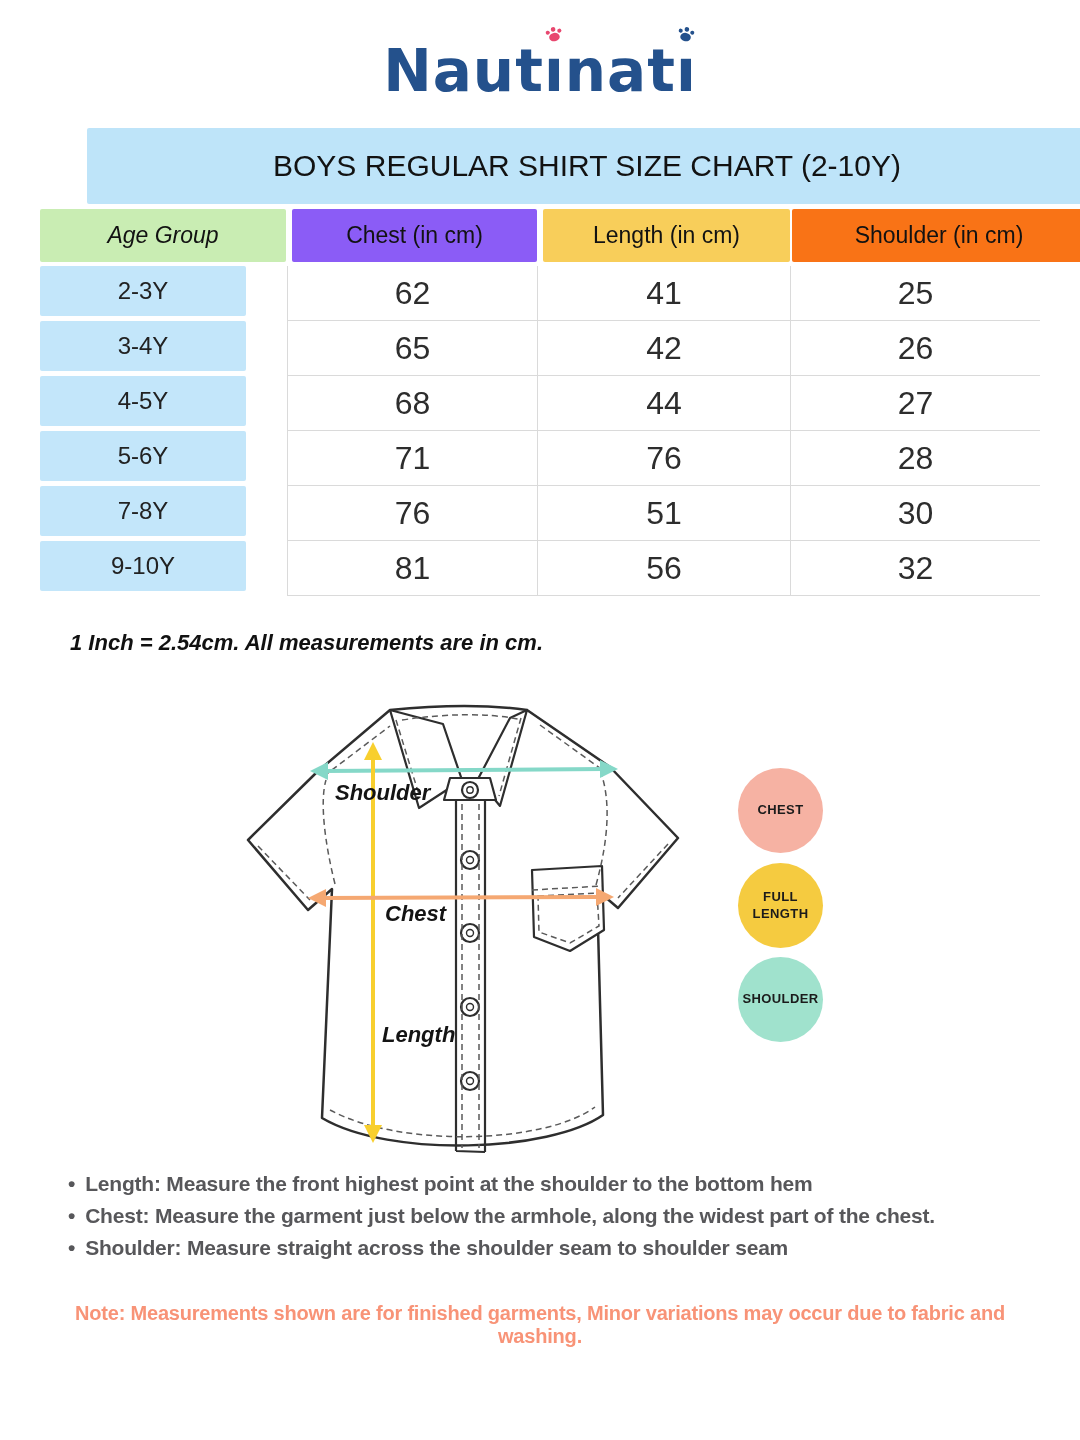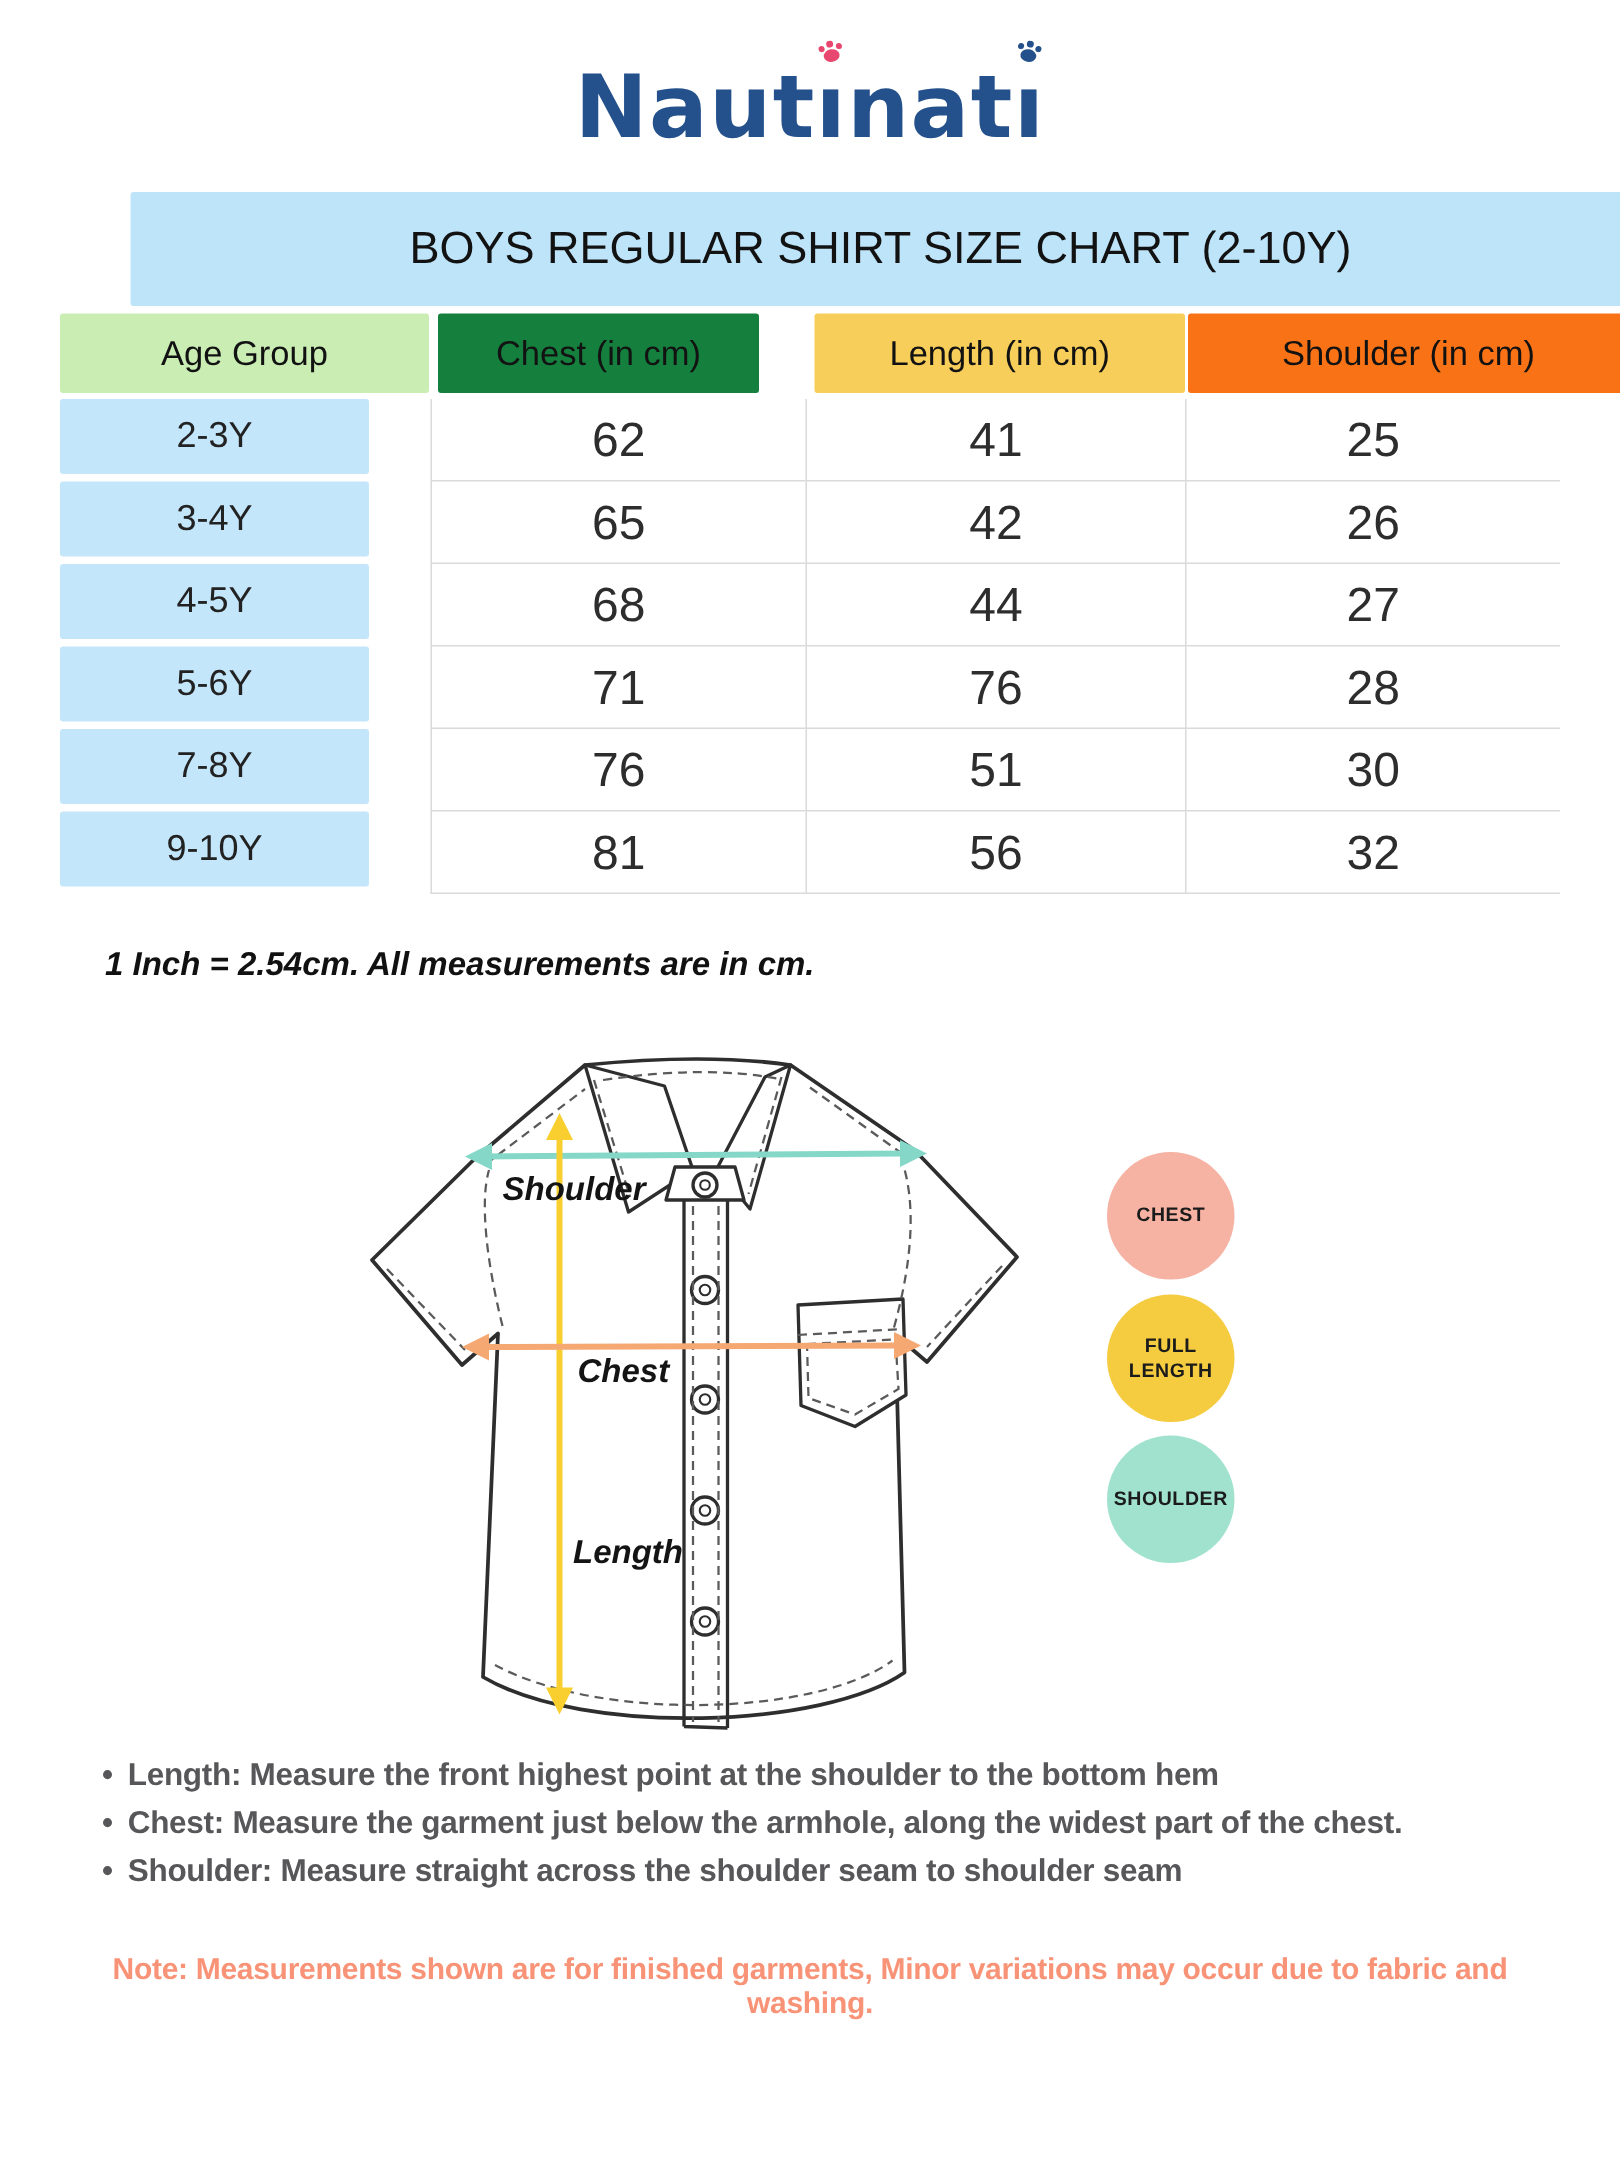--- a/index.html
+++ b/index.html
@@ -15,22 +15,22 @@
 
   
   .title-bar{position:absolute;left:40px;top:128px;width:1000px;height:76px;background:#BEE4F9;
              display:flex;align-items:center;justify-content:center;font-size:30px;color:#121212;
              border-radius:2px;margin-left:47px;}
 
   
   .thead{position:absolute;left:40px;top:209px;width:1000px;height:53px;}
   .th{position:absolute;top:0;height:53px;display:flex;align-items:center;justify-content:center;
       font-size:23px;color:#121212;border-radius:2px;}
-  .th-age{left:0;width:246px;background:#C9EDB3;}
-  .th-chest{left:252px;width:214px;background:#15803d;}
+  .th-age{left:0;width:246px;background:#C9EDB3;font-style:italic;}
+  .th-chest{left:252px;width:245px;background:#8b5cf6;}
   .th-len{left:503px;width:247px;background:#F8CE5A;}
   .th-shl{left:752px;width:294px;background:#f97316;}
 
   
   .tbody{position:absolute;left:40px;top:266px;width:1000px;}
   .trow{position:relative;height:55px;}
   .cell{position:absolute;display:flex;align-items:center;justify-content:center;}
   .c-age{left:0;top:0;width:206px;height:50px;background:#C3E6FA;border-radius:2px;
          font-size:24px;font-weight:300;color:#222;}
   .c-val{top:0;height:55px;border-left:1px solid #dadada;border-bottom:1px solid #dadada;

